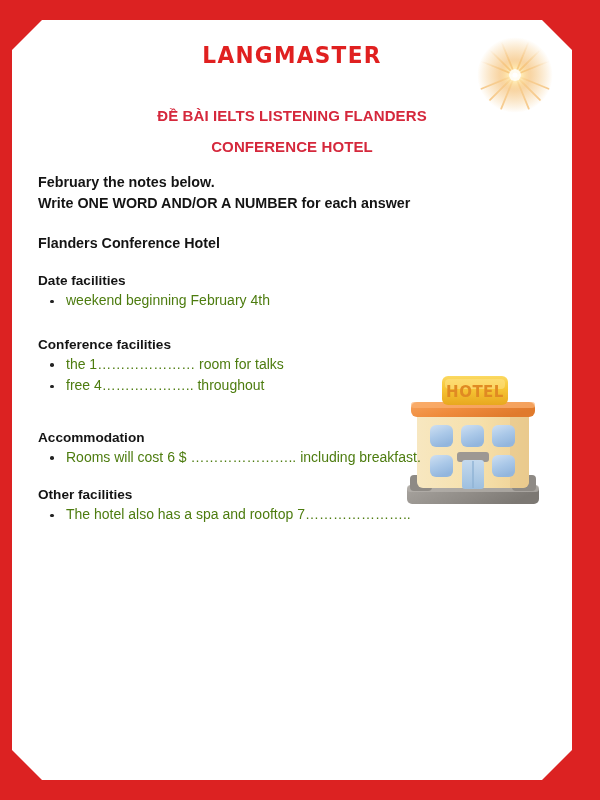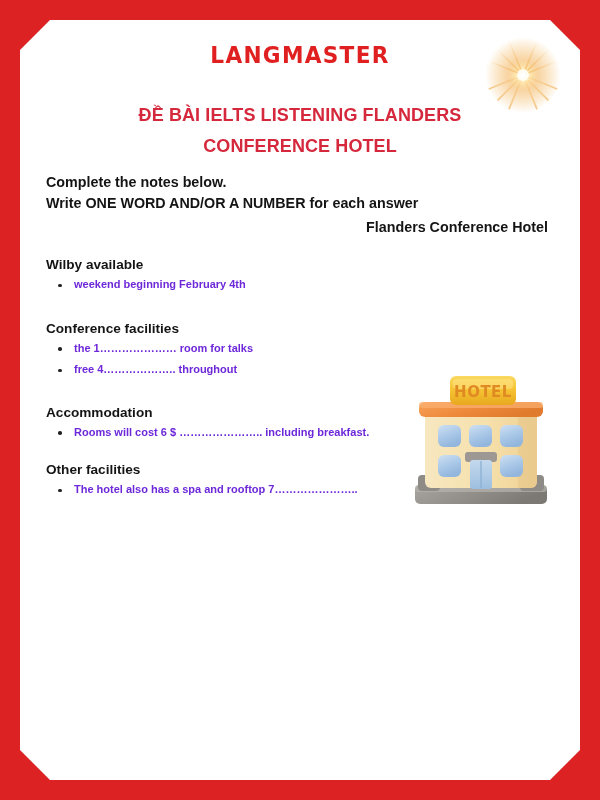--- a/index.html
+++ b/index.html
@@ -17,21 +17,21 @@
   
   #poster {
     position: absolute;
     inset: 0;
     background: #dc2222;
   }
 
   
   #card {
     position: absolute;
-    left: 20px;
+    left: 12px;
     top: 20px;
     width: 560px;
     height: 760px;
     background: #ffffff;
     -webkit-clip-path: polygon(
       30px 0, calc(100% - 30px) 0, 100% 30px,
       100% calc(100% - 30px), calc(100% - 30px) 100%,
       30px 100%, 0 calc(100% - 30px), 0 30px);
     clip-path: polygon(
       30px 0, calc(100% - 30px) 0, 100% 30px,
@@ -66,21 +66,21 @@
   }
 
   
   .title {
     position: absolute;
     left: 48px; right: 48px;
     top: 80px;
     text-align: center;
     color: #d5283c;
     font-weight: 700;
-    font-size: 18px;
+    font-size: 15px;
     line-height: 31px;
     letter-spacing: 0.1px;
   }
 
   
   #body-area {
     position: absolute;
     left: 26px;
     right: 22px;
     top: 152px;
@@ -88,24 +88,24 @@
   }
 
   .rubric {
     font-size: 14.3px;
     font-weight: 700;
     line-height: 20.6px;
     color: #141414;
   }
 
   .centre-heading {
-    text-align: right;
+    text-align: left;
     font-size: 14.3px;
     font-weight: 700;
-    margin-top: 6px;
+    margin-top: 22px;
     color: #141414;
     padding-right: 10px;
   }
 
   .example-block { margin-top: 22px; }
   .example-block .rubric { line-height: 21px; }
 
   .section { margin-top: 19px; position: relative; }
   .section-head {
     font-size: 13.6px;
@@ -115,24 +115,24 @@
   }
 
   ul.notes {
     list-style: none;
     margin: 0;
     padding: 0;
   }
   ul.notes li {
     position: relative;
     padding-left: 28px;
-    font-size: 11px;
+    font-size: 14px;
     line-height: 21.5px;
-    color: #6d28d9;
-    font-weight: 700;
+    color: #4d7c0f;
+    font-weight: 400;
   }
   ul.notes li::before {
     content: "";
     position: absolute;
     left: 12px;
     top: 9.5px;
     width: 3.6px;
     height: 3.6px;
     border-radius: 50%;
     background: #232323;
@@ -254,44 +254,44 @@
       <rect x="30" y="83" width="23" height="22" rx="6" fill="url(#winG)"></rect>
       <rect x="92" y="83" width="23" height="22" rx="6" fill="url(#winG)"></rect>
 
       <rect x="57" y="80" width="32" height="10" rx="3" fill="#9d9893"></rect>
       <rect x="62" y="88" width="22" height="29" rx="3" fill="url(#doorG)"></rect>
       <line x1="73" y1="89" x2="73" y2="116" stroke="#8fb2d4" stroke-width="1.4"></line>
     </svg>
 
     <div id="body-area">
 
-      <div class="rubric">Complete the notes below.</div>
+      <div class="rubric">February the notes below.</div>
       <div class="rubric">Write ONE WORD AND/OR A NUMBER for each answer</div>
 
       <div class="centre-heading">Flanders Conference Hotel</div>
 
       <div class="example-block">
       </div>
 
       <div class="section" style="margin-top:22px;">
-        <div class="section-head">Wilby available</div>
+        <div class="section-head">Date facilities</div>
         <ul class="notes">
           <li>weekend beginning February 4th</li>
         </ul>
       </div>
 
       <div class="section" style="margin-top:25px;">
         <div class="section-head">Conference facilities</div>
         <ul class="notes">
           <li>the 1………………… room for talks</li>
           <li>free 4……………….. throughout</li>
         </ul>
       </div>
 
-      <div class="section" style="margin-top:24px;">
+      <div class="section" style="margin-top:33px;">
         <div class="section-head">Accommodation</div>
         <ul class="notes">
           <li>Rooms will cost 6 $ ………………….. including breakfast.</li>
         </ul>
       </div>
 
       <div class="section" style="">
         <div class="section-head">Other facilities</div>
         <ul class="notes">
           <li>The hotel also has a spa and rooftop 7…………………..</li>

